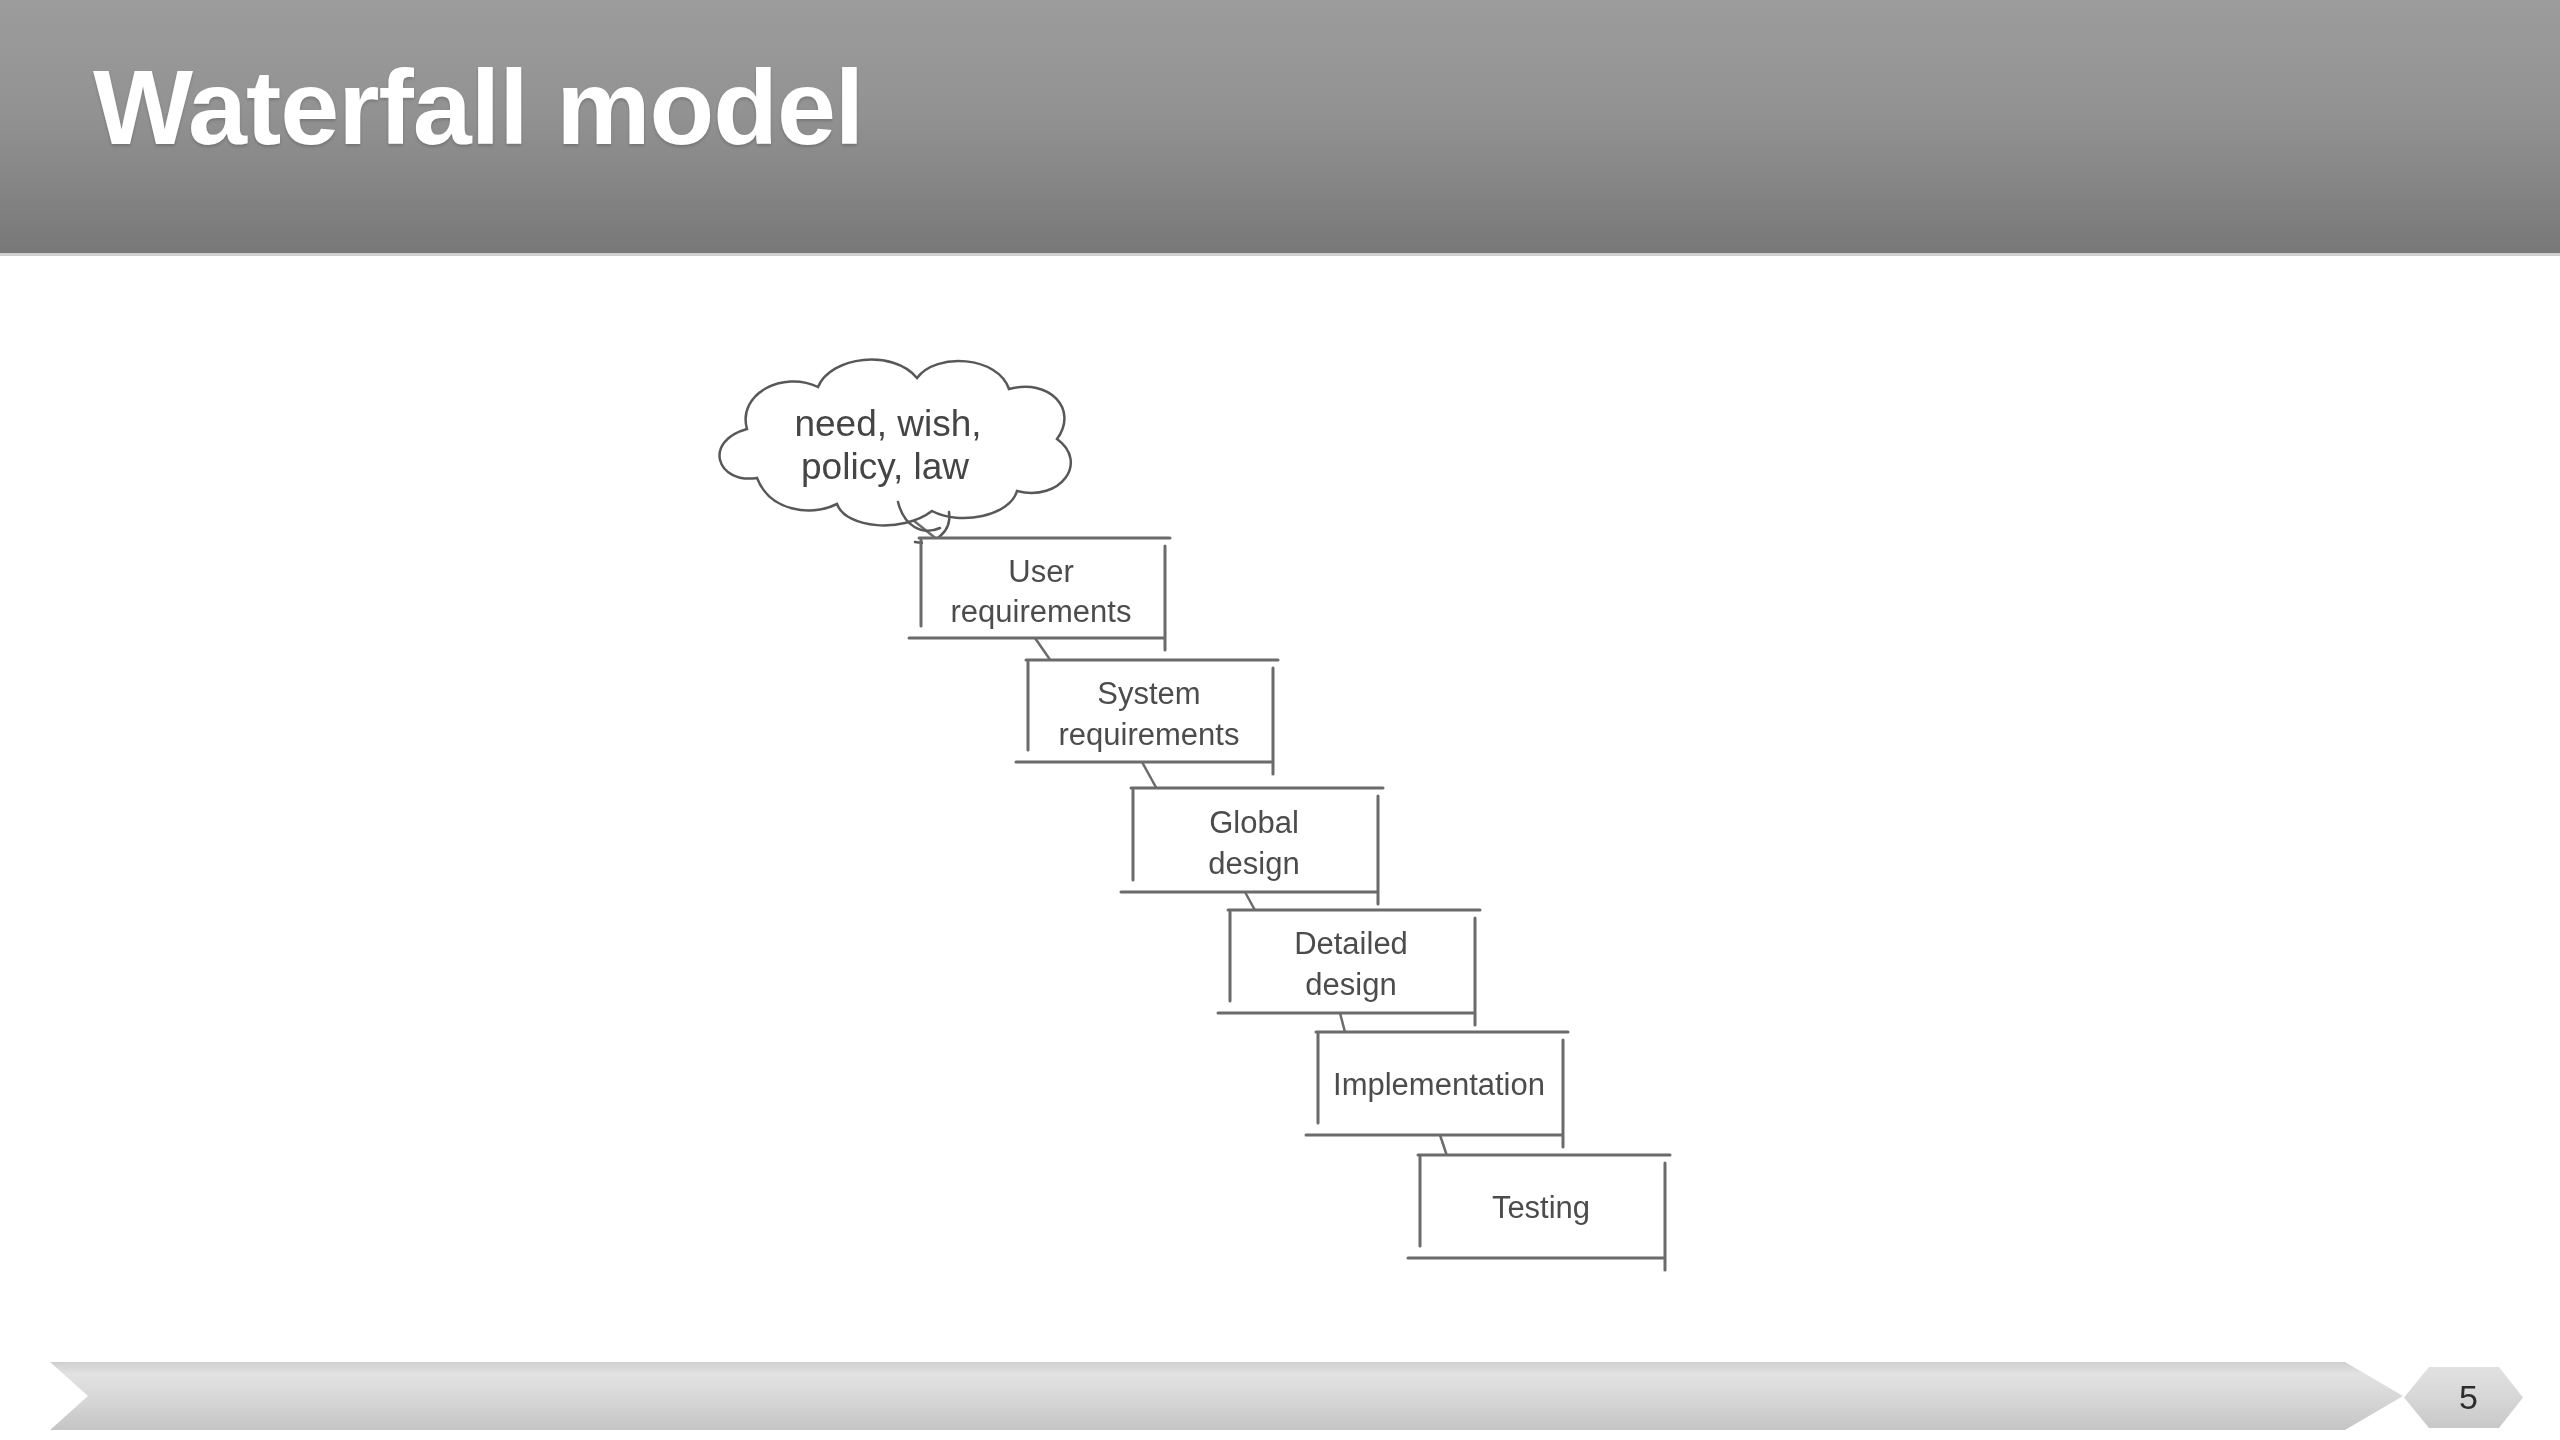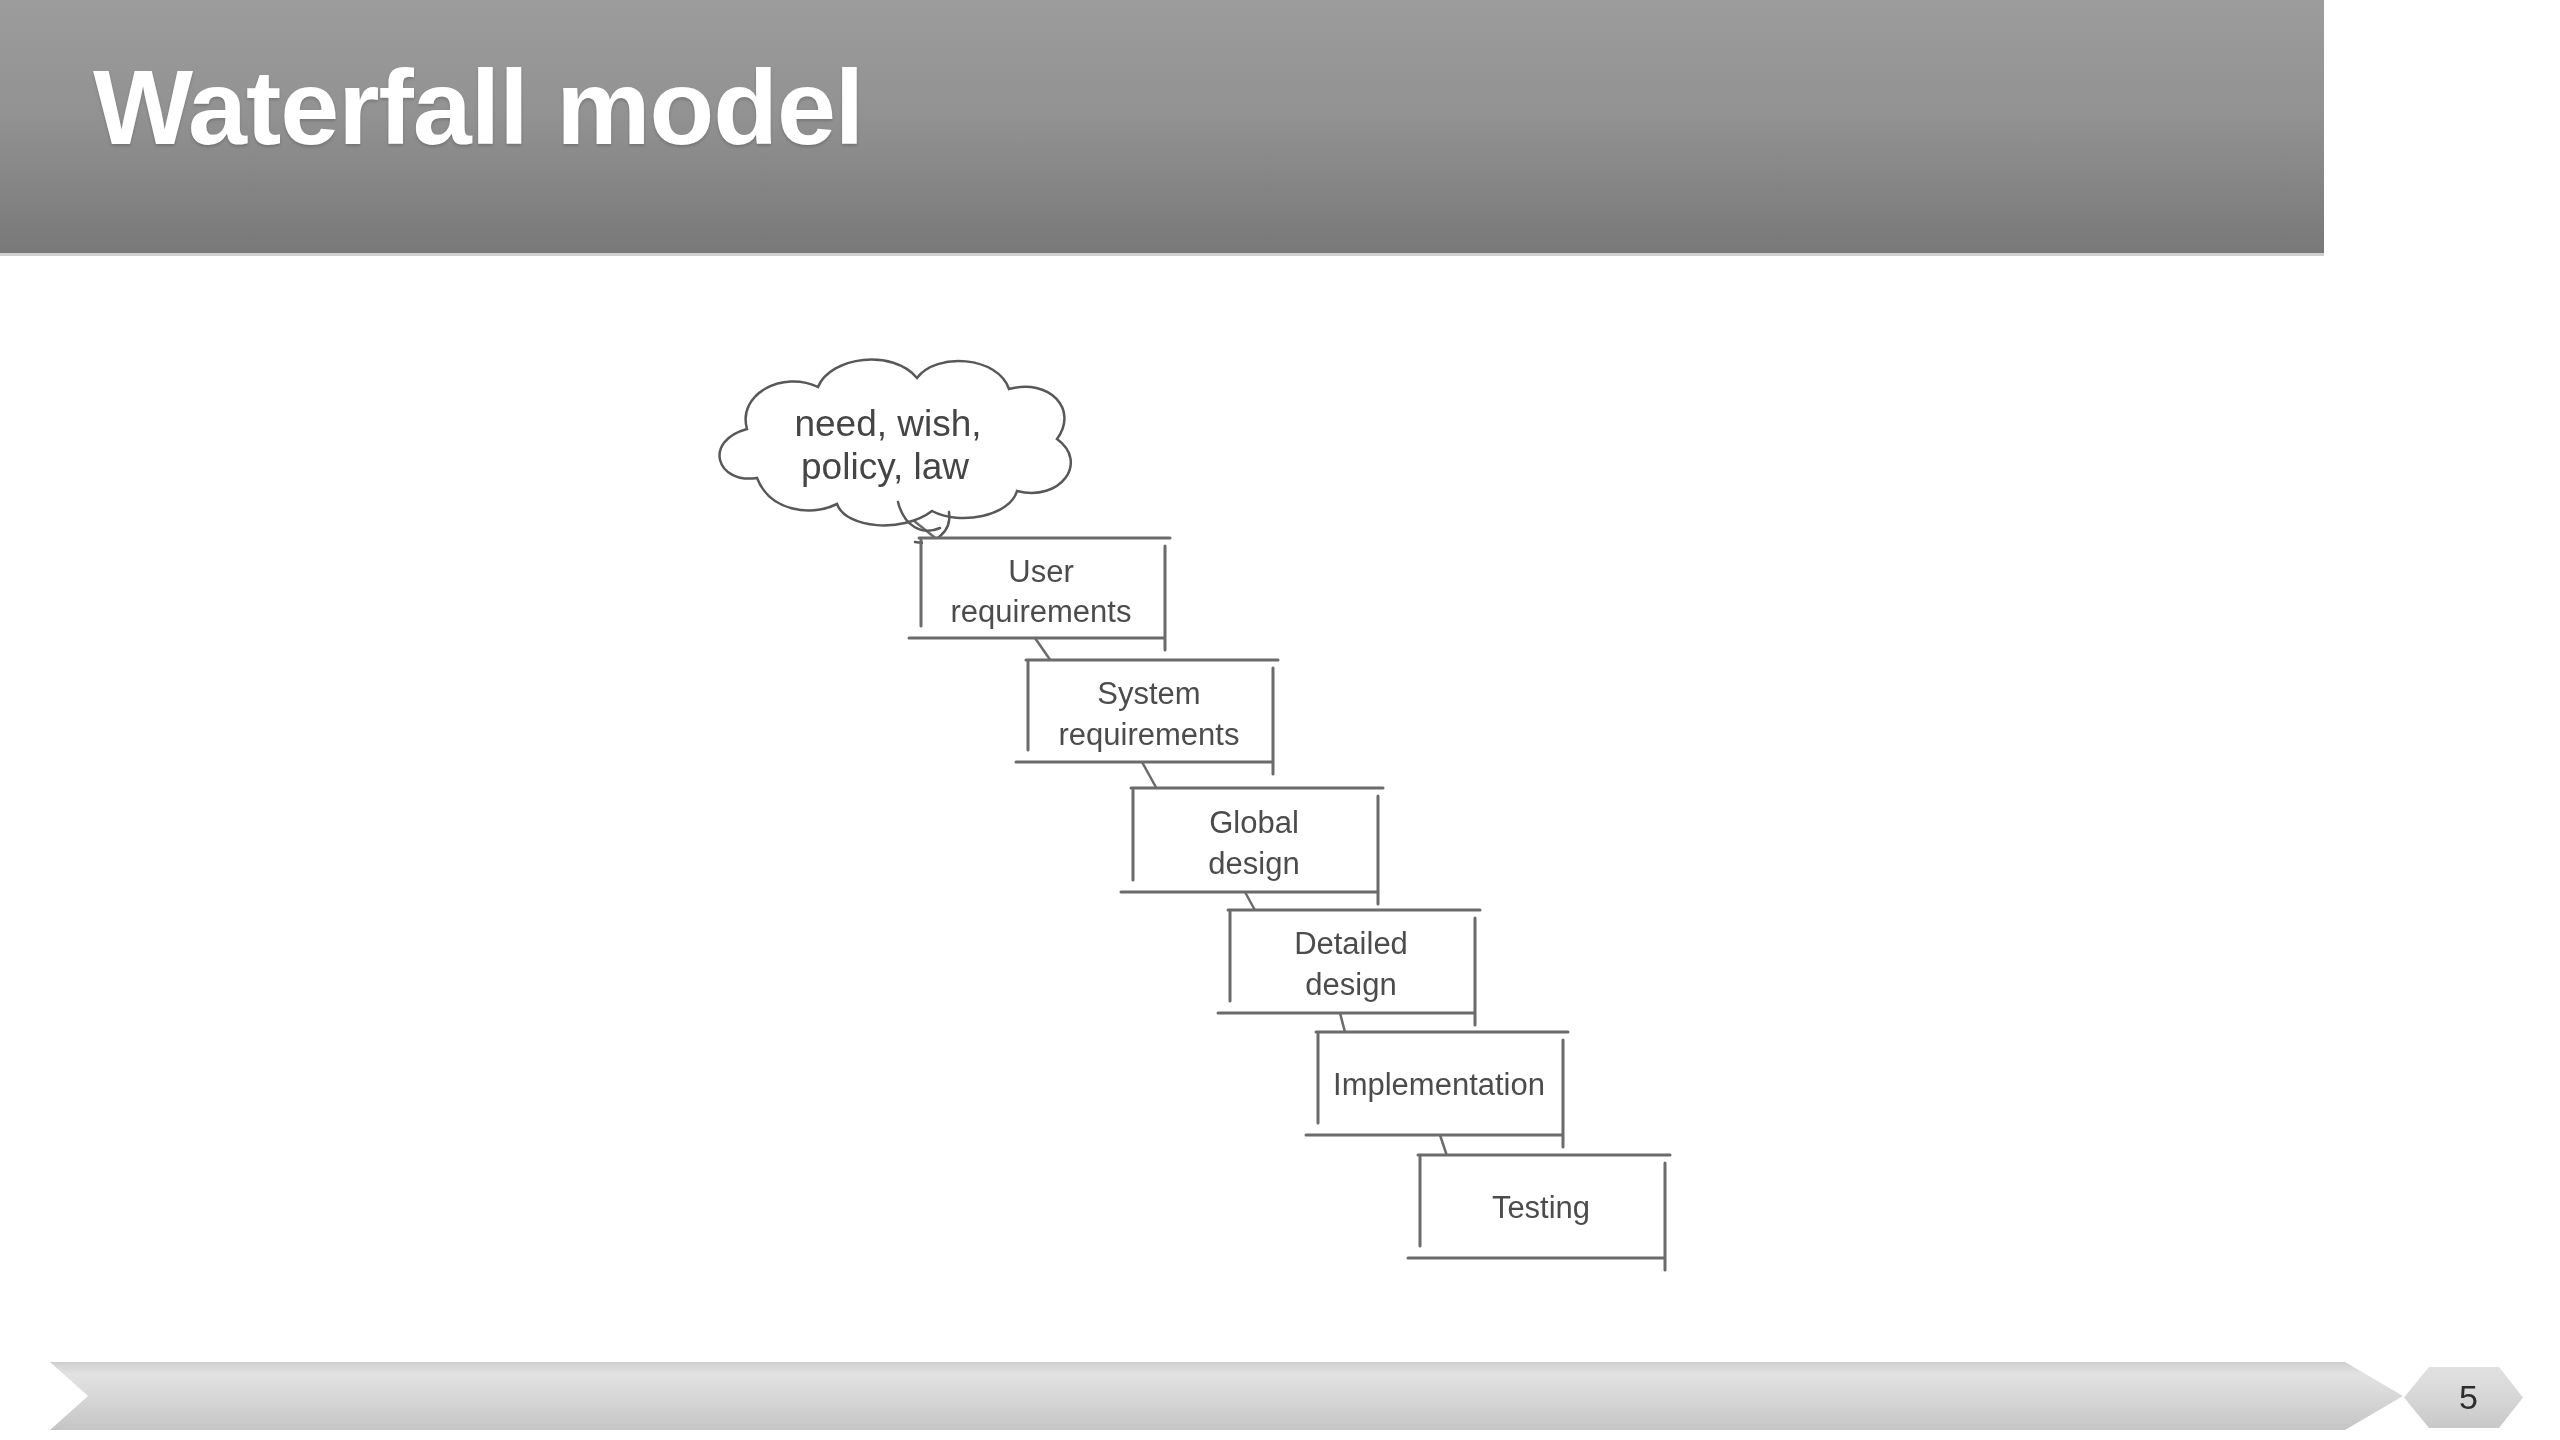--- a/index.html
+++ b/index.html
@@ -13,21 +13,21 @@
     width: 2560px;
     height: 1440px;
     background: #ffffff;
     overflow: hidden;
   }
 
   
   .header {
     position: absolute;
     left: 0; top: 0;
-    width: 2324px;
+    width: 2560px;
     height: 253px;
     background: linear-gradient(180deg, #9c9c9c 0%, #929292 45%, #787878 100%);
     border-bottom: 3px solid #cfcfcf;
   }
   .slide-title {
     position: absolute;
     left: 93px;
     top: 54px;
     margin: 0;
     font-size: 106px;

